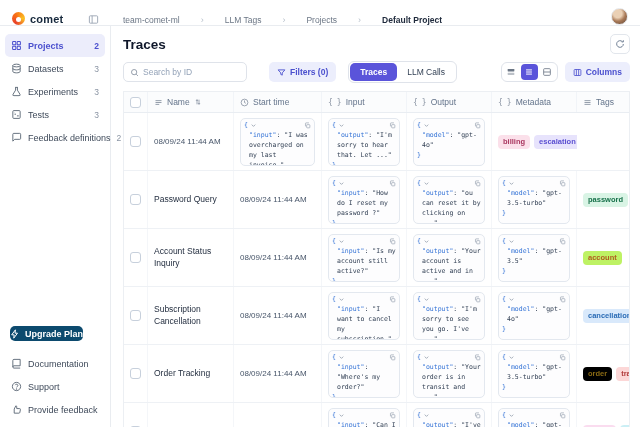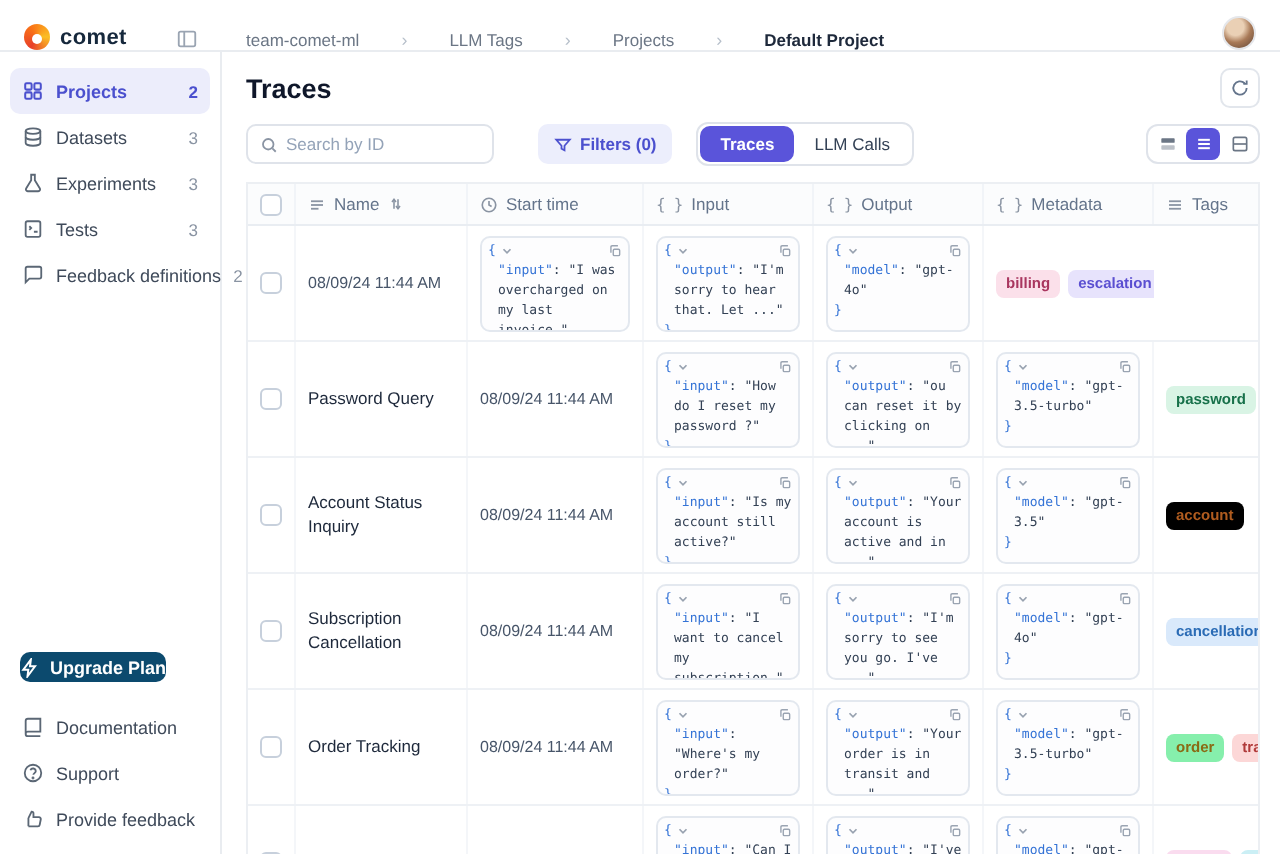--- a/index.html
+++ b/index.html
@@ -257,20 +257,30 @@
                   <line x1="5" y1="17" x2="19" y2="17"></line>
                 </svg>
             </span>
             <span class="dens">
               <svg width="10" height="10" viewBox="0 0 24 24" fill="none" stroke="currentColor" stroke-width="2">
                   <rect x="4" y="4" width="16" height="16" rx="2"></rect>
                   <line x1="4" y1="12" x2="20" y2="12"></line>
                 </svg>
             </span>
           </div>
+          <button class="pill-btn">
+            <span>
+              <svg width="9" height="9" viewBox="0 0 24 24" fill="none" stroke="currentColor" stroke-width="2.2">
+                  <rect x="3" y="4" width="18" height="16" rx="2"></rect>
+                  <line x1="9" y1="4" x2="9" y2="20"></line>
+                  <line x1="15" y1="4" x2="15" y2="20"></line>
+                </svg>
+            </span>
+            <span>Columns</span>
+          </button>
         </div>
       </div>
 
       <div class="table">
         <div class="thead">
           <div class="th th-check">
               <span class="cb"></span>
             </div>
           <div class="th">
             <span class="hicn">
@@ -533,21 +543,21 @@
                     <svg width="7" height="7" viewBox="0 0 24 24" fill="none" stroke="currentColor" stroke-width="2.4">
                       <rect x="9" y="9" width="11" height="11" rx="2"></rect>
                       <path d="M5 15V5a2 2 0 0 1 2-2h10"></path>
                     </svg>
                   </span>
                   <div class="cc-body"><span class="cc-key">"model"</span><span class="cc-val">: "gpt-3.5"</span></div>
                   <div class="cc-close">}</div>
                 </div>
               </div>
               <div class="td td-tags">
-                <span class="tag" style="background: #000000; color: rgb(176, 92, 31);">account</span>
+                <span class="tag" style="background: #bef264; color: rgb(176, 92, 31);">account</span>
               </div>
             </div>
             <div class="tr">
               <div class="td td-check">
                 <span class="cb"></span>
               </div>
               <div class="td">
                 <span class="nm">Subscription Cancellation</span>
               </div>
               <div class="td">
@@ -678,21 +688,21 @@
                     <svg width="7" height="7" viewBox="0 0 24 24" fill="none" stroke="currentColor" stroke-width="2.4">
                       <rect x="9" y="9" width="11" height="11" rx="2"></rect>
                       <path d="M5 15V5a2 2 0 0 1 2-2h10"></path>
                     </svg>
                   </span>
                   <div class="cc-body"><span class="cc-key">"model"</span><span class="cc-val">: "gpt-3.5-turbo"</span></div>
                   <div class="cc-close">}</div>
                 </div>
               </div>
               <div class="td td-tags">
-                <span class="tag" style="background: #86efac; color: rgb(138, 106, 20);">order</span>
+                <span class="tag" style="background: #000000; color: rgb(138, 106, 20);">order</span>
                 <span class="tag" style="background: rgb(252, 215, 215); color: rgb(176, 58, 58);">tracking</span>
               </div>
             </div>
             <div class="tr">
               <div class="td td-check">
                 <span class="cb"></span>
               </div>
               <div class="td">
                 <span class="nm">Refund Request</span>
               </div>

